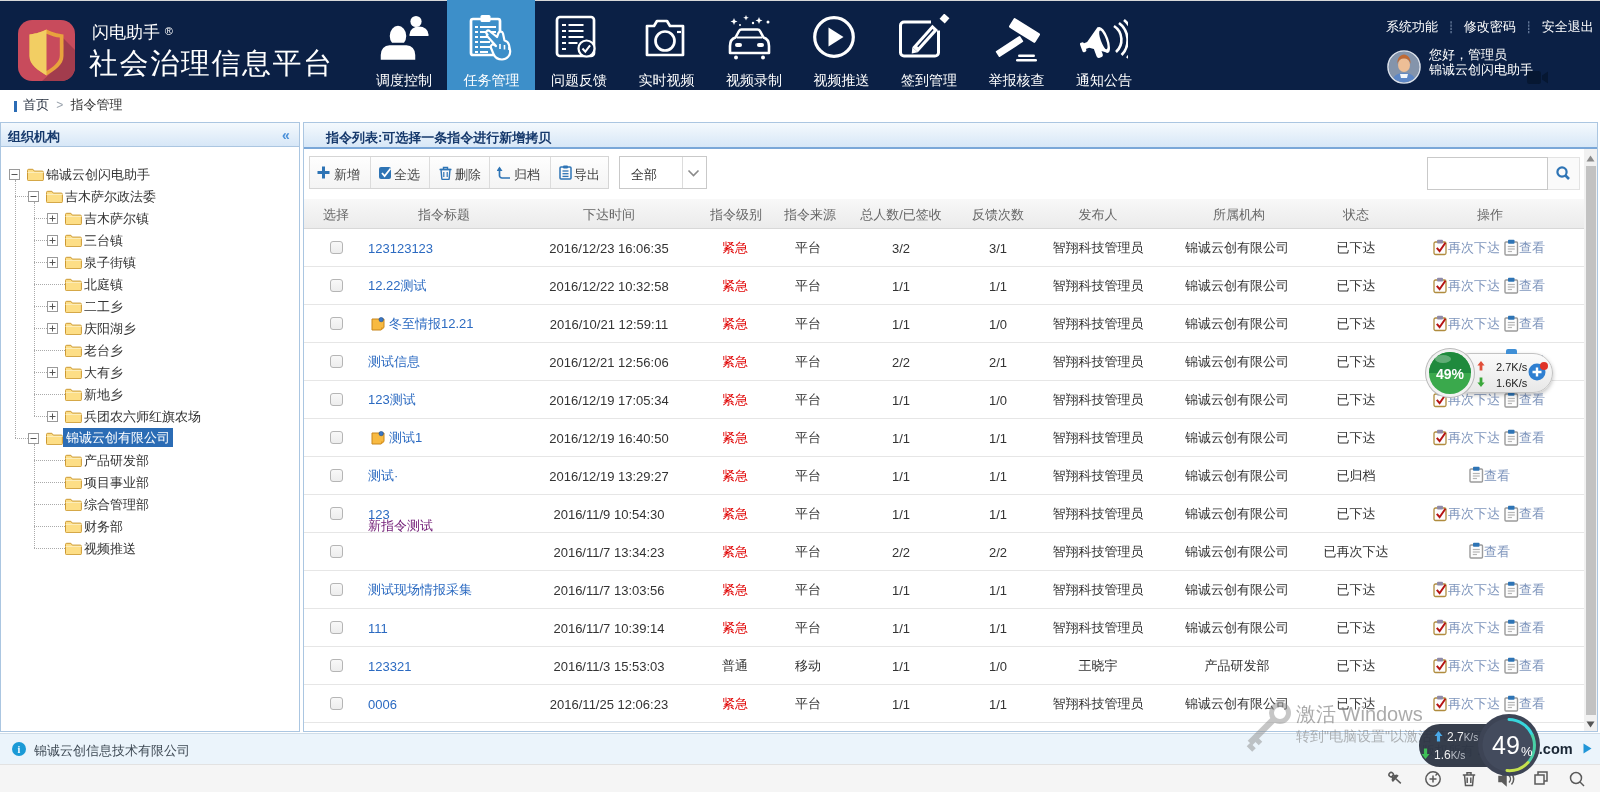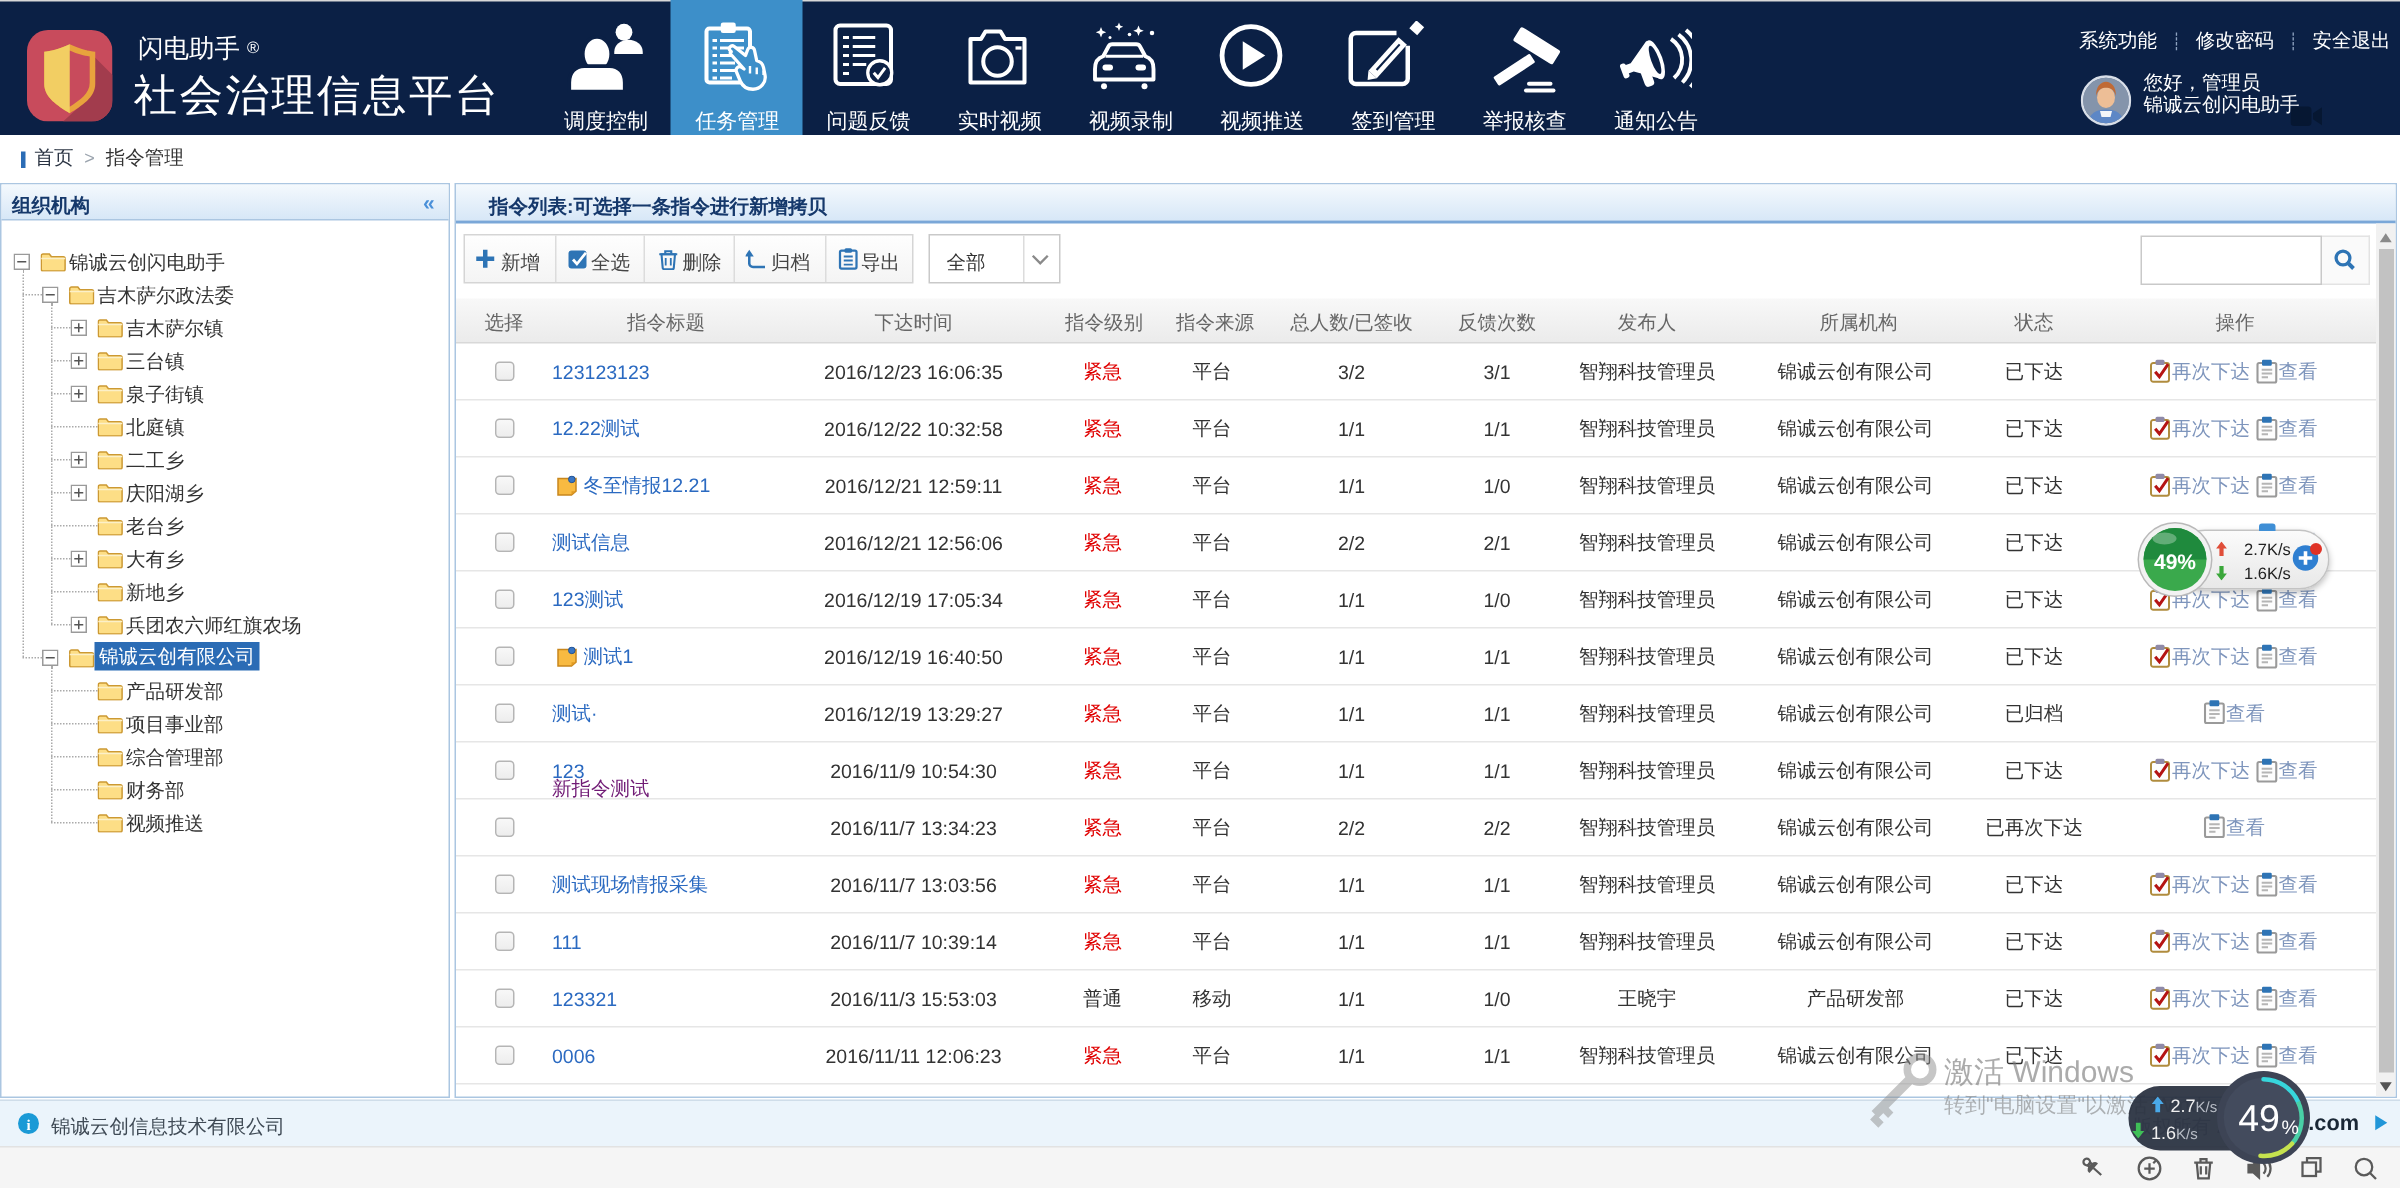--- a/index.html
+++ b/index.html
@@ -413,21 +413,21 @@
   </svg>
 <div class="ab cy" style="left:1519px;top:285.5px;font-size:13px;color:#7e95bc;white-space:nowrap">查看</div>
 <div class="ab" style="left:304px;top:341.5px;width:1280px;height:1px;background:#e6e6e6"></div>
 <div class="ab" style="left:330px;top:317.0px;width:13px;height:13px;border:1px solid #b5b5b5;border-radius:3px;background:linear-gradient(#f8f8f8,#ededed)"></div>
 <svg class="ab" style="left:371px;top:316.5px" width="14" height="14" viewBox="0 0 14 14">
 <path d="M1 2 h12 v8.5 l-3 2.5 h-9 z" fill="#f8ba41" stroke="#c8861c" stroke-width="1"></path>
 <path d="M13 10.5 l-3 2.5 v-2.5 z" fill="#e09a23"></path>
 <circle cx="10.2" cy="2.6" r="2.2" fill="#3a76c4" stroke="#1d4e8f" stroke-width="0.6"></circle>
   </svg>
 <div class="ab cy" style="left:389px;top:323.5px;font-size:13px;color:#2b6ac1;white-space:nowrap">冬至情报12.21</div>
-<div class="ab cxy" style="left:609px;top:323.5px;font-size:13px;color:#333;white-space:nowrap">2016/12/21 12:59:11</div>
+<div class="ab cxy" style="left:609px;top:323.5px;font-size:13px;color:#333;white-space:nowrap">2016/10/21 12:59:11</div>
 <div class="ab cxy" style="left:735px;top:323.5px;font-size:13px;color:#e00000;white-space:nowrap">紧急</div>
 <div class="ab cxy" style="left:808px;top:323.5px;font-size:13px;color:#333;white-space:nowrap">平台</div>
 <div class="ab cxy" style="left:901px;top:323.5px;font-size:13px;color:#333;white-space:nowrap">1/1</div>
 <div class="ab cxy" style="left:998px;top:323.5px;font-size:13px;color:#333;white-space:nowrap">1/0</div>
 <div class="ab cxy" style="left:1098px;top:323.5px;font-size:13px;color:#333;white-space:nowrap">智翔科技管理员</div>
 <div class="ab cxy" style="left:1237px;top:323.5px;font-size:13px;color:#333;white-space:nowrap">锦诚云创有限公司</div>
 <div class="ab cxy" style="left:1356px;top:323.5px;font-size:13px;color:#333;white-space:nowrap">已下达</div>
 <svg class="ab" style="left:1433px;top:314.5px" width="16" height="17" viewBox="0 0 16 17">
 <rect x="1" y="3" width="12" height="12.5" rx="1.5" fill="#fdfdfd" stroke="#b08c3e" stroke-width="1.3"></rect>
 <rect x="4" y="0.8" width="6" height="3.6" rx="1" fill="#8f8aa8"></rect>
@@ -656,21 +656,21 @@
 <rect x="1" y="3" width="12.5" height="13" rx="1" fill="#fdfdfd" stroke="#9a9a9a" stroke-width="1.4"></rect>
 <rect x="4" y="0.8" width="6.5" height="4" rx="0.8" fill="#2e74b5"></rect>
 <line x1="3.8" y1="7.5" x2="10.8" y2="7.5" stroke="#b5b5b5" stroke-width="1.2"></line>
     <line x1="3.8" y1="10" x2="10.8" y2="10" stroke="#b5b5b5" stroke-width="1.2"></line>
     <line x1="3.8" y1="12.5" x2="8" y2="12.5" stroke="#b5b5b5" stroke-width="1.2"></line>
   </svg>
 <div class="ab cy" style="left:1519px;top:665.5px;font-size:13px;color:#7e95bc;white-space:nowrap">查看</div>
 <div class="ab" style="left:304px;top:721.5px;width:1280px;height:1px;background:#e6e6e6"></div>
 <div class="ab" style="left:330px;top:697.0px;width:13px;height:13px;border:1px solid #b5b5b5;border-radius:3px;background:linear-gradient(#f8f8f8,#ededed)"></div>
 <div class="ab cy" style="left:368px;top:703.5px;font-size:13px;color:#2b6ac1;white-space:nowrap">0006</div>
-<div class="ab cxy" style="left:609px;top:703.5px;font-size:13px;color:#333;white-space:nowrap">2016/11/11 12:06:23</div>
+<div class="ab cxy" style="left:609px;top:703.5px;font-size:13px;color:#333;white-space:nowrap">2016/11/25 12:06:23</div>
 <div class="ab cxy" style="left:735px;top:703.5px;font-size:13px;color:#e00000;white-space:nowrap">紧急</div>
 <div class="ab cxy" style="left:808px;top:703.5px;font-size:13px;color:#333;white-space:nowrap">平台</div>
 <div class="ab cxy" style="left:901px;top:703.5px;font-size:13px;color:#333;white-space:nowrap">1/1</div>
 <div class="ab cxy" style="left:998px;top:703.5px;font-size:13px;color:#333;white-space:nowrap">1/1</div>
 <div class="ab cxy" style="left:1098px;top:703.5px;font-size:13px;color:#333;white-space:nowrap">智翔科技管理员</div>
 <div class="ab cxy" style="left:1237px;top:703.5px;font-size:13px;color:#333;white-space:nowrap">锦诚云创有限公司</div>
 <div class="ab cxy" style="left:1356px;top:703.5px;font-size:13px;color:#333;white-space:nowrap">已下达</div>
 <svg class="ab" style="left:1433px;top:694.5px" width="16" height="17" viewBox="0 0 16 17">
 <rect x="1" y="3" width="12" height="12.5" rx="1.5" fill="#fdfdfd" stroke="#b08c3e" stroke-width="1.3"></rect>
 <rect x="4" y="0.8" width="6" height="3.6" rx="1" fill="#8f8aa8"></rect>

